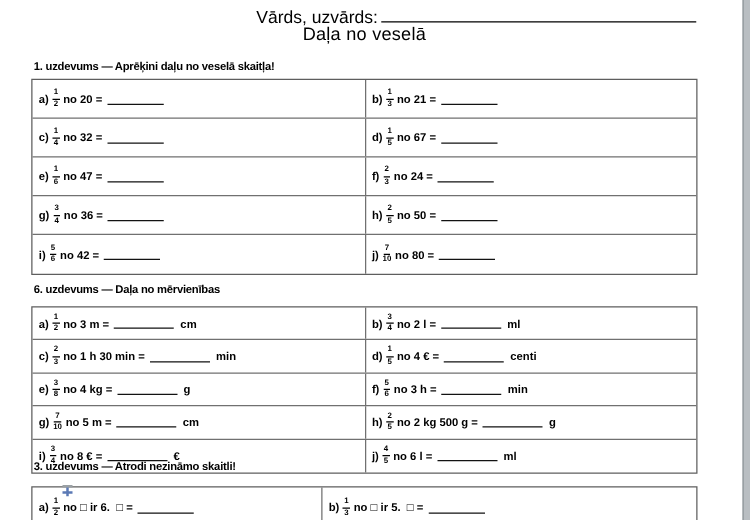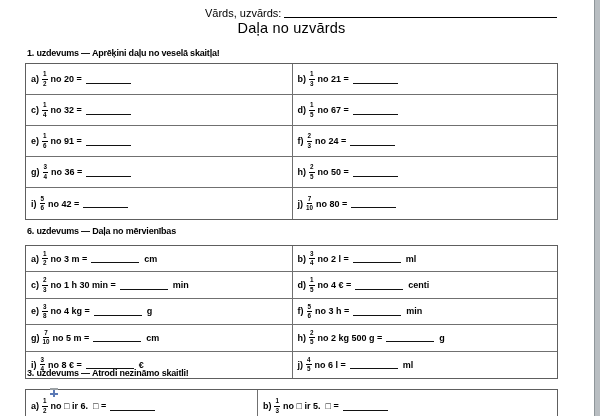--- a/index.html
+++ b/index.html
@@ -6,21 +6,21 @@
   .page{
     position:relative;width:600px;height:416px;background:#ffffff;
     overflow:hidden;font-family:"Liberation Sans",sans-serif;color:#000;
   }
   .page-edge{
     position:absolute;top:0;right:0;width:5px;height:416px;
     background:#b9bec2;border-left:1px solid #8f969a;
   }
   .name-row{
     position:absolute;top:8px;left:205px;width:352px;
-    display:flex;align-items:flex-end;font-size:11px;line-height:10px;
+    display:flex;align-items:flex-end;font-size:14px;line-height:10px;
   }
   .name-line{flex:1;height:9px;border-bottom:1.6px solid #000;margin-left:3px;}
   .title{
     position:absolute;top:20px;left:25px;width:533px;
     text-align:center;font-size:14.5px;letter-spacing:0.2px;
   }
   .sec-heading{
     position:absolute;left:27px;font-size:9px;font-weight:bold;
     letter-spacing:-0.2px;white-space:nowrap;
   }
@@ -54,21 +54,21 @@
 </head>
 <body>
 
 <div class="page">
 
   <div class="name-row">
     <span>Vārds, uzvārds:</span>
     <span class="name-line"></span>
   </div>
 
-  <div class="title">Daļa no uzvārds</div>
+  <div class="title">Daļa no veselā</div>
 
   <div id="content">
       <div class="sec-heading" style="top: 48px;">1. uzdevums — Aprēķini daļu no veselā skaitļa!</div>
       <div class="wtable" style="top: 63px;">
         <div class="wrow" style="height: 31px;">
           <div class="wcell" style="width: 50%;">
             <span>a)</span>
             <span class="frac">
               <span class="num">1</span>
               <span class="den">2</span>
@@ -106,21 +106,21 @@
             <span class="blank" style="width: 45px;"></span>
           </div>
         </div>
         <div class="wrow" style="height: 31px;">
           <div class="wcell" style="width: 50%;">
             <span>e)</span>
             <span class="frac">
               <span class="num">1</span>
               <span class="den">6</span>
             </span>
-            <span>no 91 =</span>
+            <span>no 47 =</span>
             <span class="blank" style="width: 45px;"></span>
           </div>
           <div class="wcell" style="width: 50%;">
             <span>f)</span>
             <span class="frac">
               <span class="num">2</span>
               <span class="den">3</span>
             </span>
             <span>no 24 =</span>
             <span class="blank" style="width: 45px;"></span>

